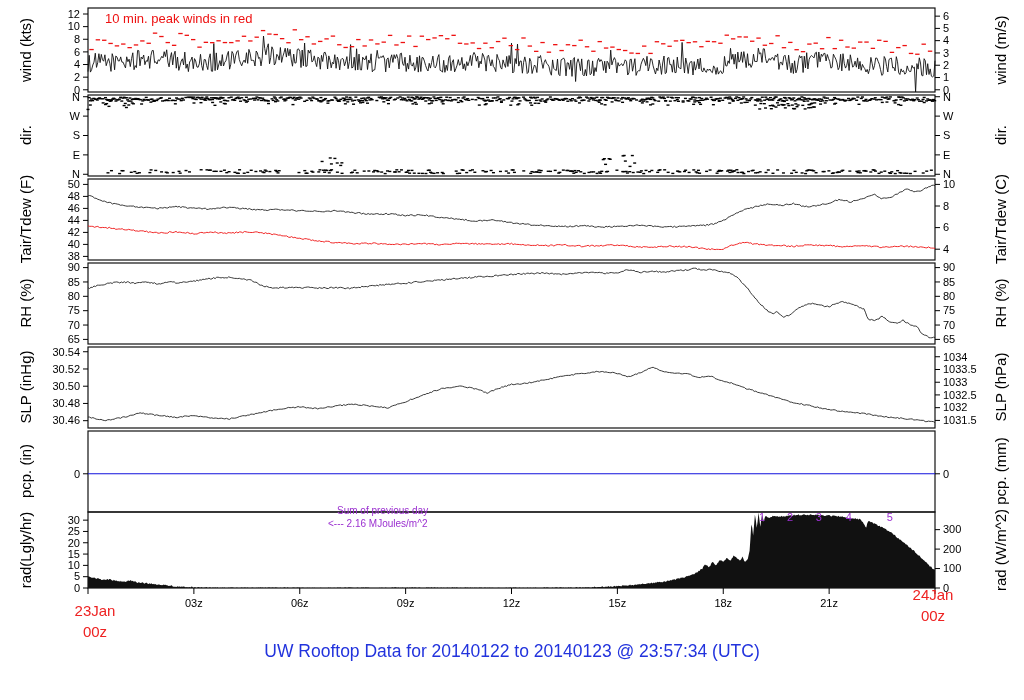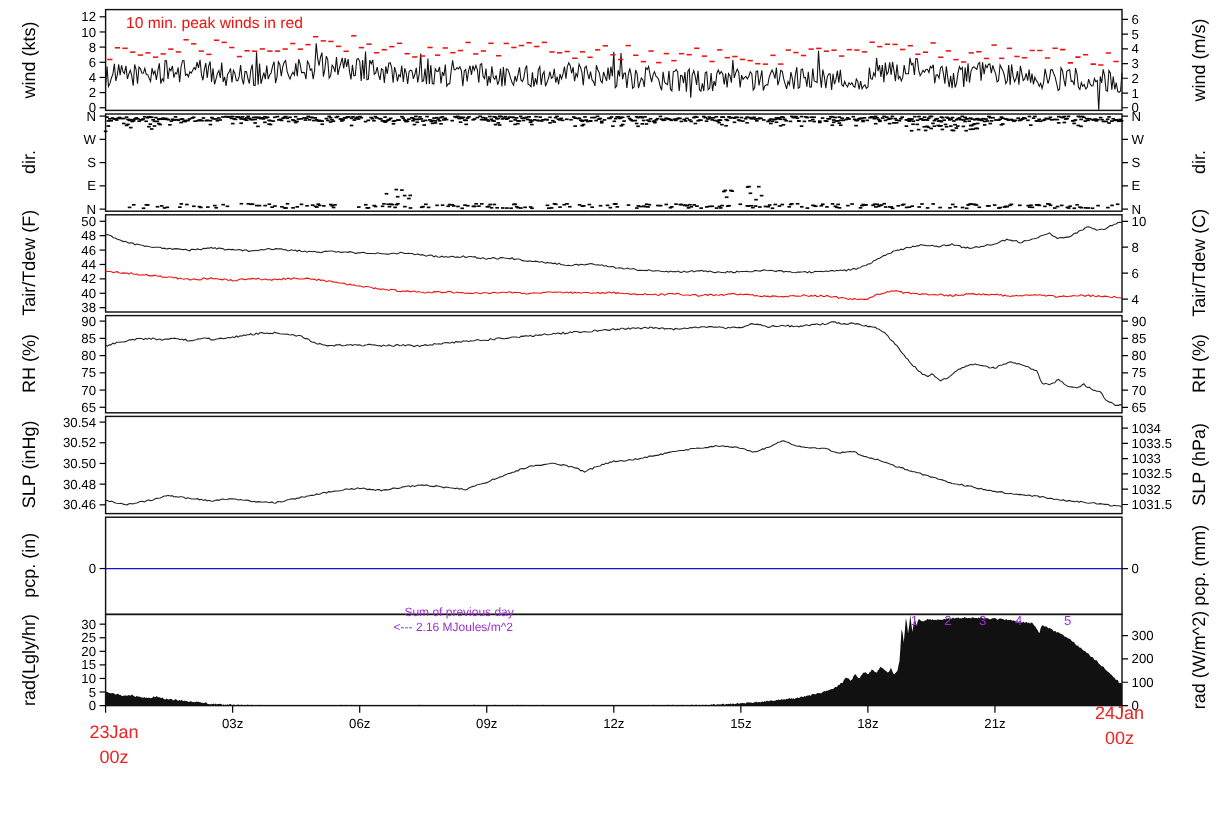--- a/index.html
+++ b/index.html
@@ -1387,13 +1387,14 @@
 
   <div class="xend" style="left:95px;top:600px">
     <div>23Jan</div>
     <div>00z</div>
   </div>
   <div class="xend" style="left:933px;top:584px">
     <div>24Jan</div>
     <div>00z</div>
   </div>
 
+  <div class="title">UW Rooftop Data for 20140122  to  20140123 @ 23:57:34  (UTC)</div>
 </div>
 
 </body></html>

